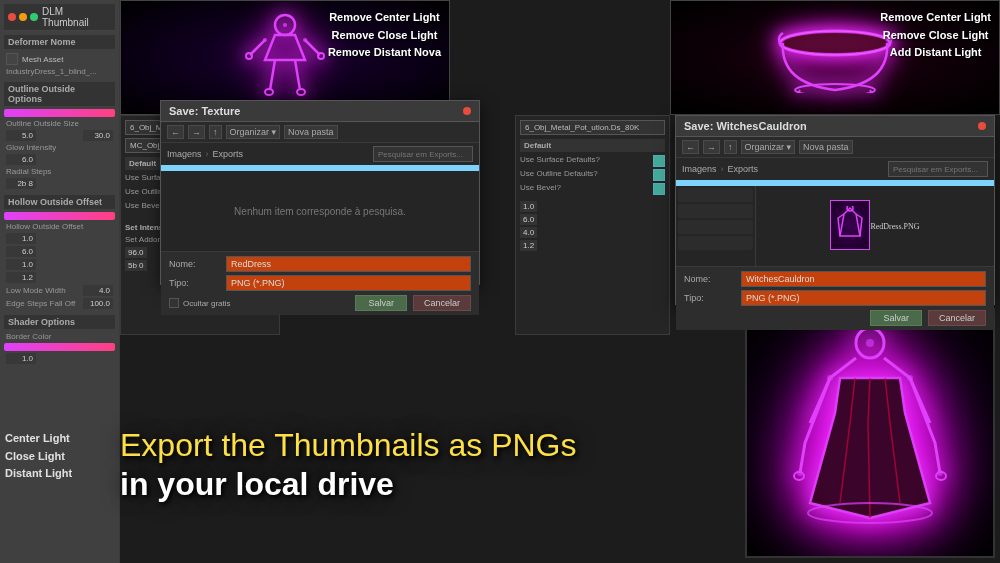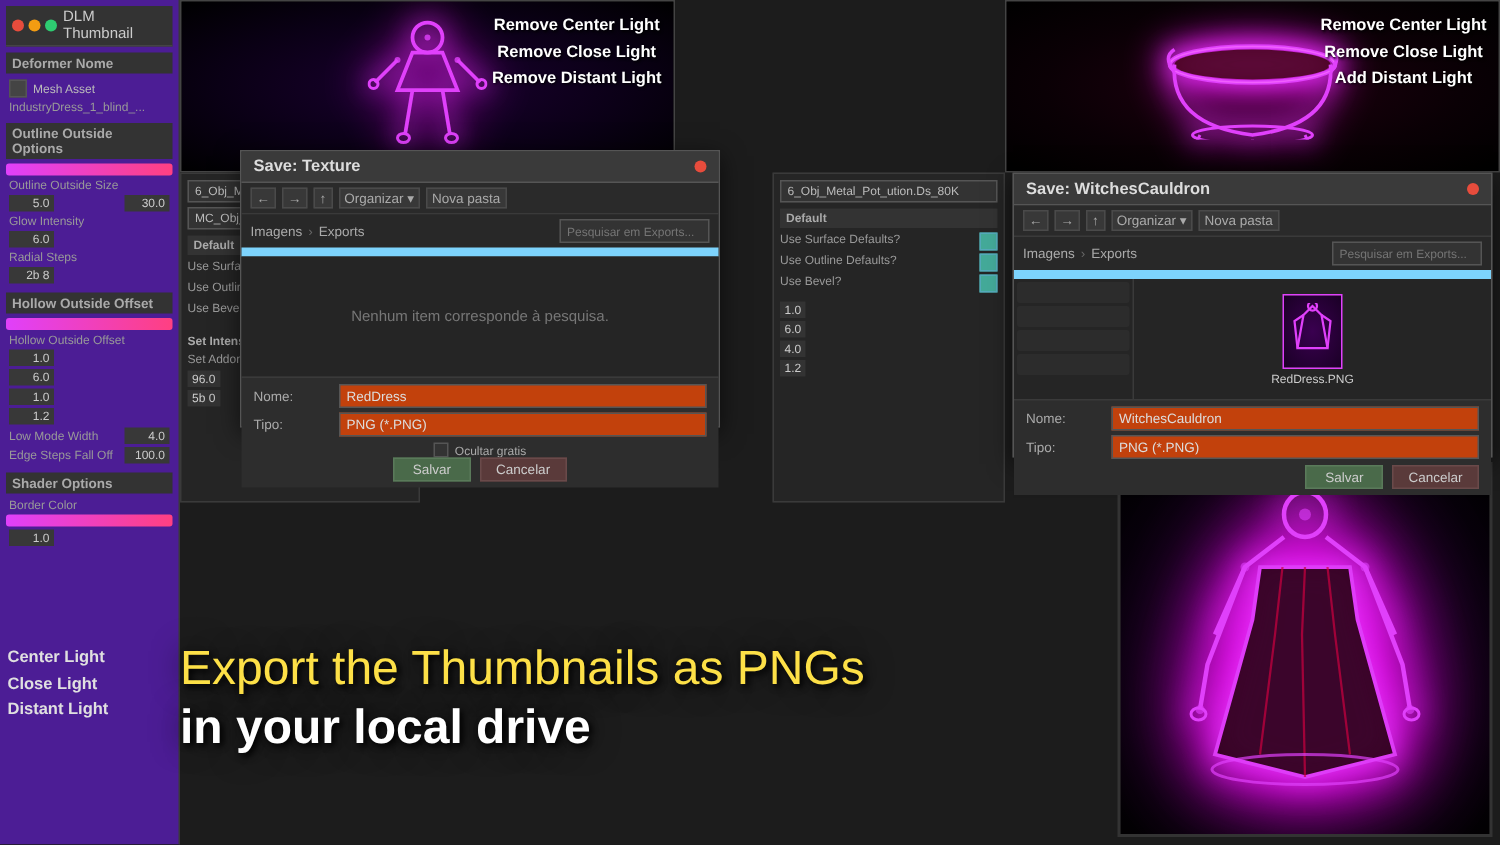--- a/index.html
+++ b/index.html
@@ -19,21 +19,21 @@
       background: #1c1c1c;
     }
 
     
     .left-panel {
       position: absolute;
       left: 0;
       top: 0;
       width: 120px;
       height: 563px;
-      background: #4c1d95;
+      background: #404040;
       border-right: 1px solid #3a3a3a;
       padding: 4px;
     }
 
     .left-panel .title-bar {
       background: #333;
       border-bottom: 1px solid #444;
       padding: 2px 4px;
       display: flex;
       align-items: center;
@@ -591,21 +591,21 @@
 
         <circle cx="40" cy="15" r="2" fill="#e040fb" opacity="0.8"></circle>
         <circle cx="20" cy="30" r="2" fill="#e040fb" opacity="0.8"></circle>
         <circle cx="60" cy="30" r="2" fill="#e040fb" opacity="0.8"></circle>
       </svg>
     </div>
 
     <div class="vp-labels-tl">
       <span class="vp-label">Remove Center Light</span>
       <span class="vp-label">Remove Close Light</span>
-      <span class="vp-label">Remove Distant Light</span>
+      <span class="vp-label">Remove Distant Nova</span>
     </div>
   </div>
 </div>
 
 <div class="viewport-tr">
   <div class="viewport-tr-inner">
 
     <div class="cauldron">
       <svg width="120" height="65" viewBox="0 0 120 65">
 
@@ -664,21 +664,21 @@
     <div class="dialog-fields">
       <div class="field-row">
         <span class="field-label">Nome:</span>
         <input class="field-input" type="text" value="RedDress" style="">
       </div>
       <div class="field-row">
         <span class="field-label">Tipo:</span>
         <input class="field-input" type="text" value="PNG (*.PNG)" style="">
       </div>
     </div>
-    <div style="display:flex; justify-content:space-between; align-items:center;flex-direction:column;">
+    <div style="display:flex; justify-content:space-between; align-items:center;">
       <div class="checkbox-row">
         <div class="cb-box"></div>
         <span class="cb-label">Ocultar gratis</span>
       </div>
       <div class="dialog-buttons">
         <button class="btn-save">Salvar</button>
         <button class="btn-cancel">Cancelar</button>
       </div>
     </div>
   </div>
@@ -773,21 +773,21 @@
 
   <div style="display:flex; height:80px; background:#252525;">
 
     <div style="width:80px; border-right:1px solid #3a3a3a; padding:2px; overflow:hidden;">
       <div style="background:#333; height:14px; margin-bottom:2px; border-radius:2px; opacity:0.5;"></div>
       <div style="background:#333; height:14px; margin-bottom:2px; border-radius:2px; opacity:0.5;"></div>
       <div style="background:#333; height:14px; margin-bottom:2px; border-radius:2px; opacity:0.5;"></div>
       <div style="background:#333; height:14px; margin-bottom:2px; border-radius:2px; opacity:0.5;"></div>
     </div>
 
-    <div style="flex:1; padding:4px; display:flex; flex-direction:column; align-items:center; justify-content:center;">
+    <div style="flex:1; padding:4px; display:flex; flex-direction:row; align-items:center; justify-content:center;font-family:Liberation Serif, serif;">
       <div style="width:40px; height:50px; background:radial-gradient(#3a0050,#1a0025); border:1px solid #e040fb; display:flex; align-items:center; justify-content:center; margin-bottom:2px;">
         <svg width="28" height="38" viewBox="0 0 28 38">
           <path d="M14 2 L8 8 L4 30 L24 30 L20 8 Z" fill="none" stroke="#e040fb" stroke-width="1.5"></path>
           <path d="M8 8 L2 12 L4 30" fill="none" stroke="#e040fb" stroke-width="1.5"></path>
           <path d="M20 8 L26 12 L24 30" fill="none" stroke="#e040fb" stroke-width="1.5"></path>
           <ellipse cx="14" cy="2" rx="3" ry="3" fill="none" stroke="#e040fb" stroke-width="1.5"></ellipse>
         </svg>
       </div>
       <span style="color:#ccc; font-size:8px;">RedDress.PNG</span>
     </div>

